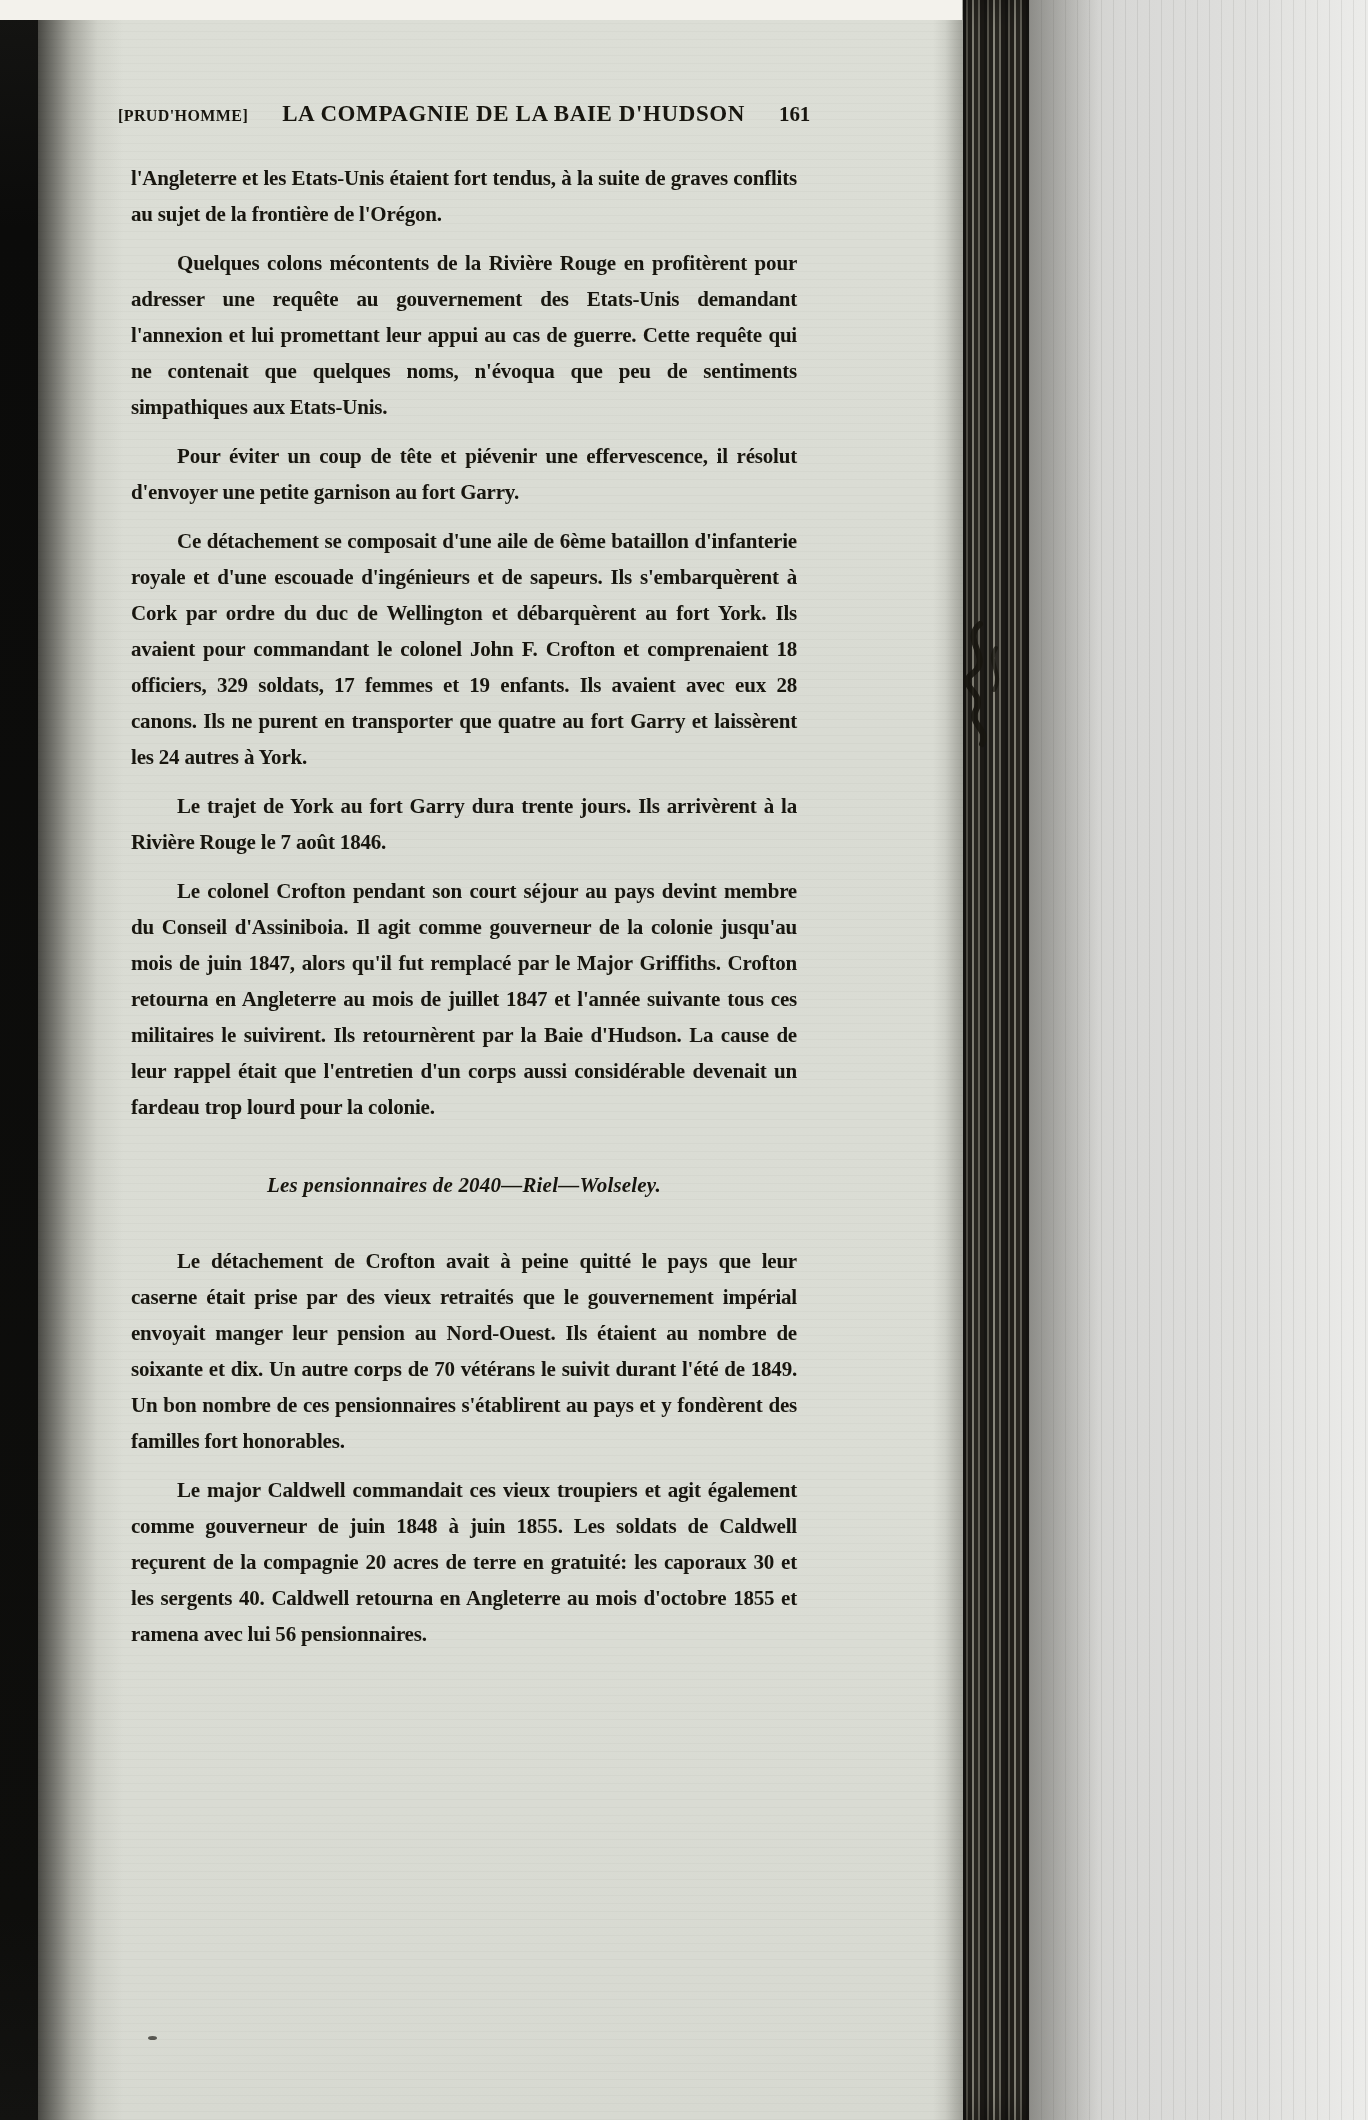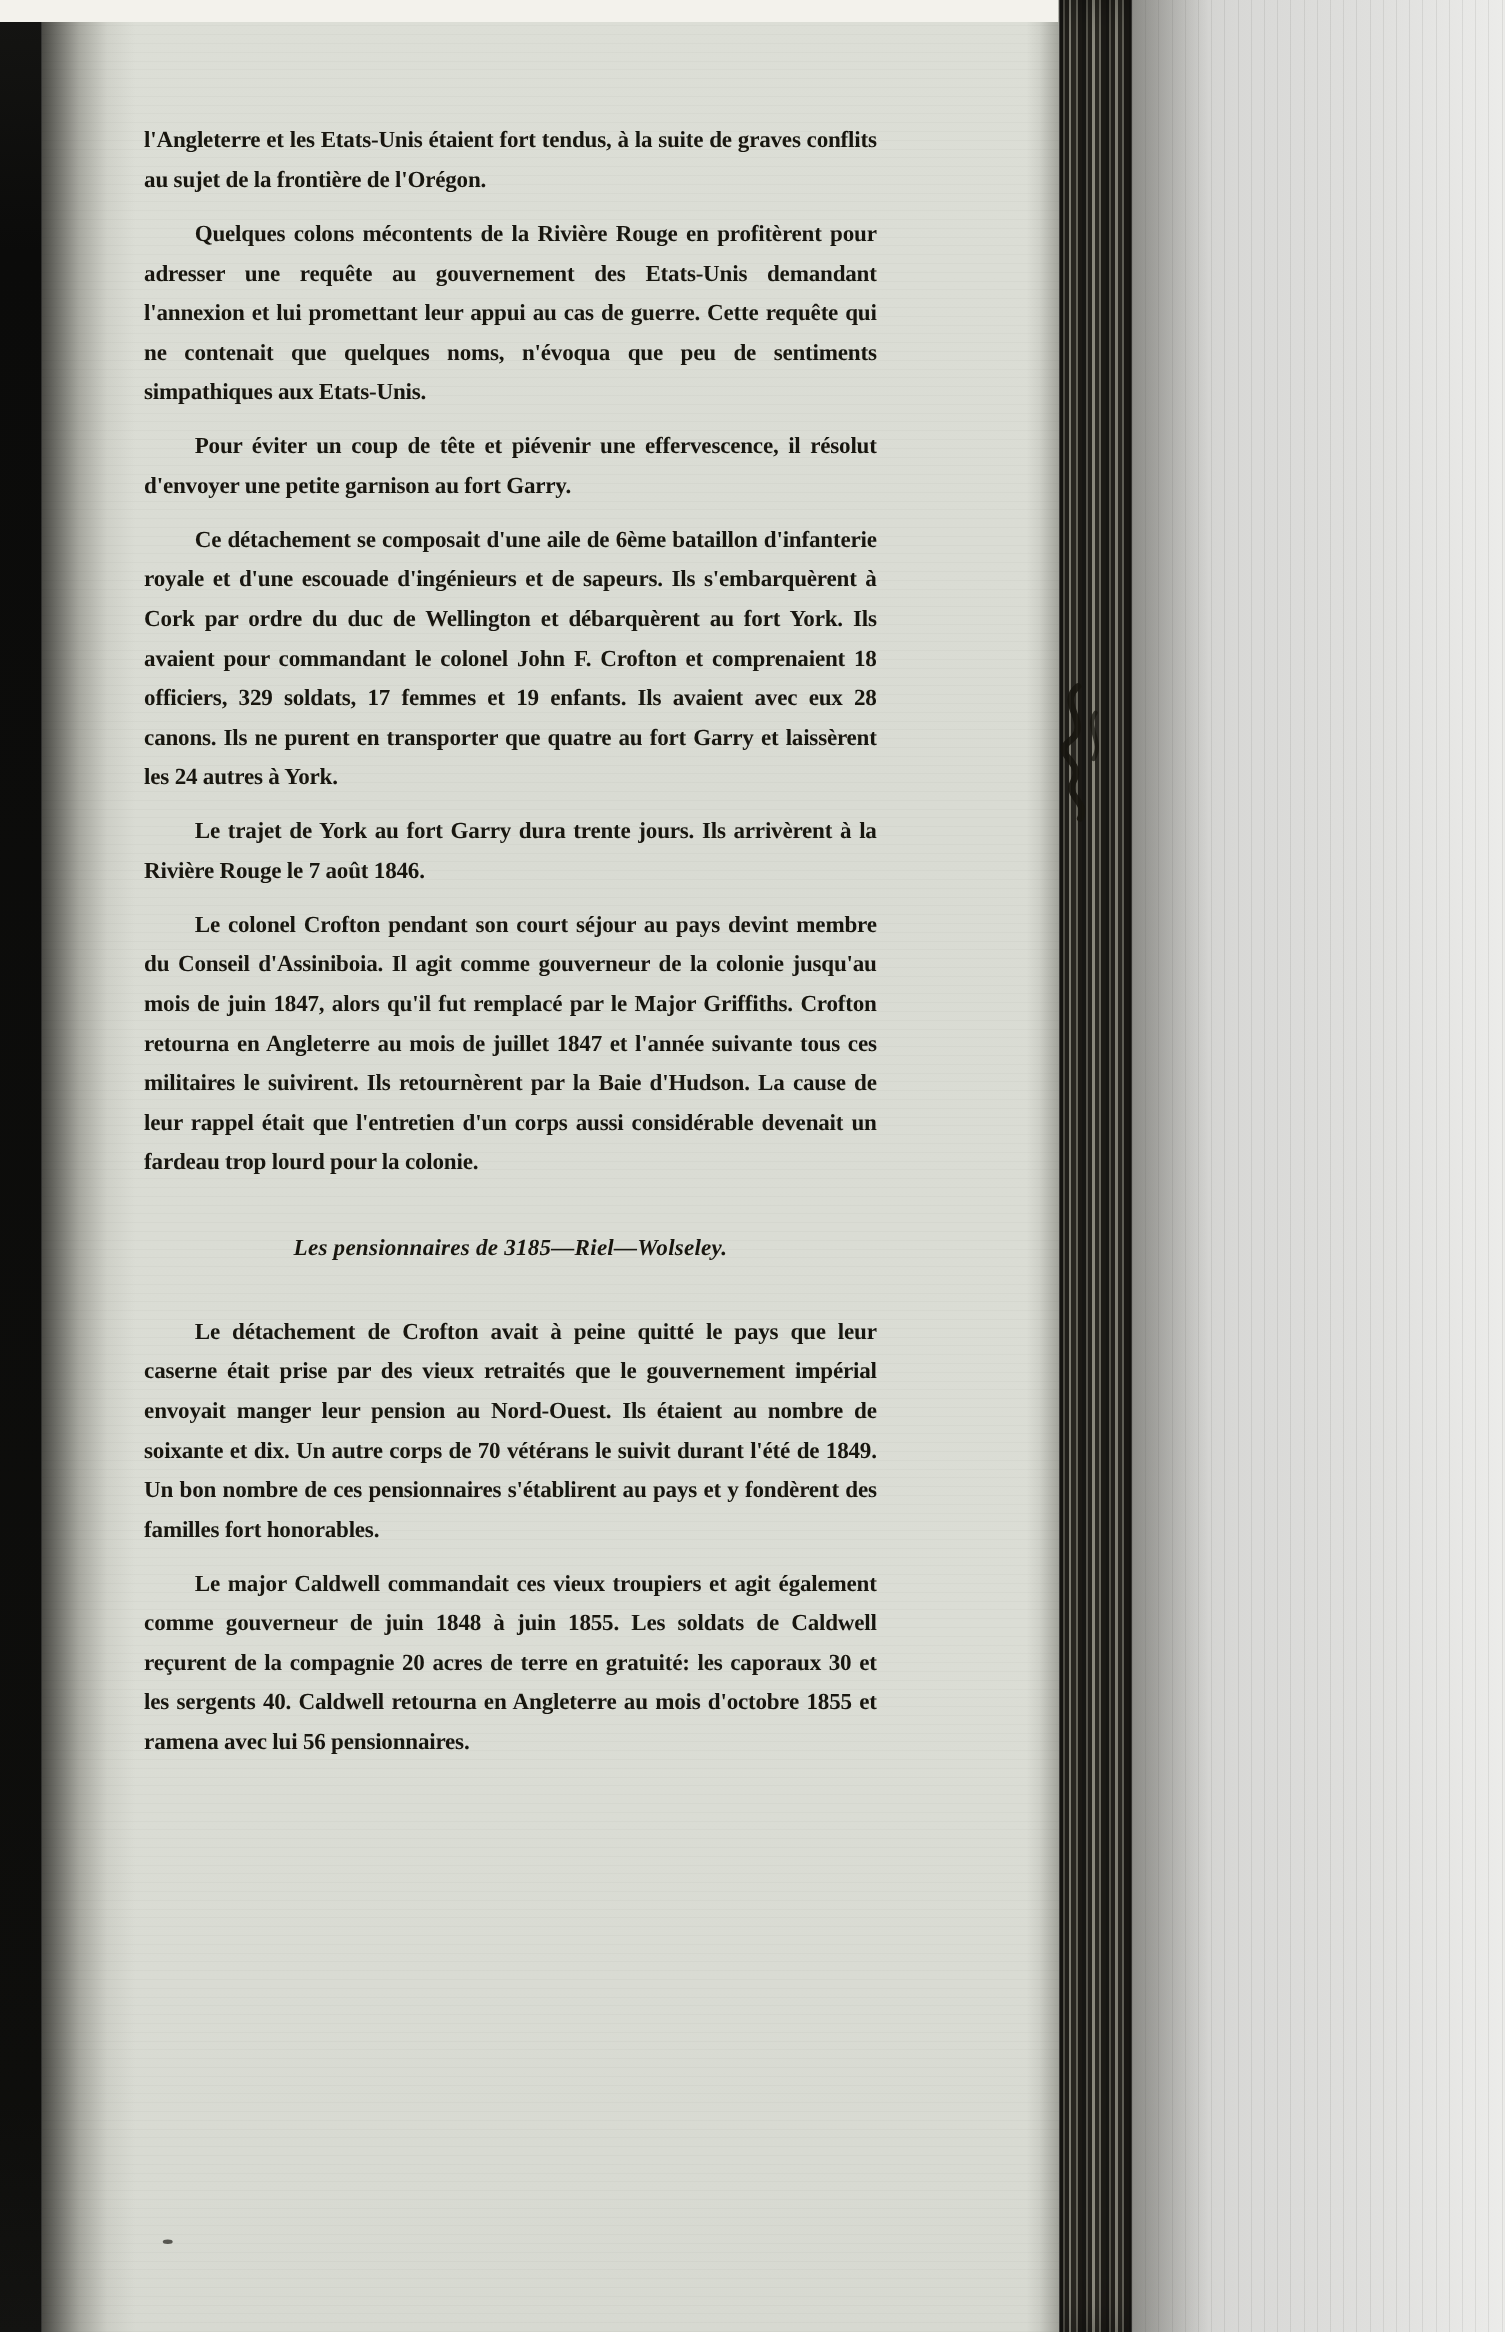--- a/index.html
+++ b/index.html
@@ -109,27 +109,32 @@
     <svg width="66" height="132" viewBox="0 0 66 132" xmlns="http://www.w3.org/2000/svg">
       <path d="M34 6 C14 22, 48 40, 26 56 C10 68, 40 74, 30 92 C22 106, 44 112, 36 126" fill="none" stroke="#17150f" stroke-width="6" stroke-linecap="round"></path>
       <path d="M50 30 C40 44, 58 56, 48 72" fill="none" stroke="#17150f" stroke-width="4" stroke-linecap="round" opacity=".8"></path>
     </svg>
   </div>
 
   <div class="speck"></div>
 
   <div class="text-block">
 
+    <div class="page-header">
+      <span class="attribution">[PRUD'HOMME]</span>
+      <span class="running-title">LA COMPAGNIE DE LA BAIE D'HUDSON</span>
+      <span class="page-number">161</span>
+    </div>
 
     <p class="para">l'Angleterre et les Etats-Unis étaient fort tendus, à la suite de graves conflits au sujet de la frontière de l'Orégon.</p>
     <p class="para indent">Quelques colons mécontents de la Rivière Rouge en profitèrent pour adresser une requête au gouvernement des Etats-Unis demandant l'annexion et lui promettant leur appui au cas de guerre.  Cette requête qui ne contenait que quelques noms, n'évoqua que peu de sentiments simpathiques aux Etats-Unis.</p>
     <p class="para indent">Pour éviter un coup de tête et piévenir une effervescence, il résolut d'envoyer une petite garnison au fort Garry.</p>
     <p class="para indent">Ce détachement se composait d'une aile de 6ème bataillon d'infanterie royale et d'une escouade d'ingénieurs et de sapeurs. Ils s'embarquèrent à Cork par ordre du duc de Wellington et débarquèrent au fort York.  Ils avaient pour commandant le colonel John F. Crofton et comprenaient 18 officiers, 329 soldats, 17 femmes et 19 enfants.  Ils avaient avec eux 28 canons.  Ils ne purent en transporter que quatre au fort Garry et laissèrent les 24 autres à York.</p>
     <p class="para indent">Le trajet de York au fort Garry dura trente jours.  Ils arrivèrent à la Rivière Rouge le 7 août 1846.</p>
     <p class="para indent">Le colonel Crofton pendant son court séjour au pays devint membre du Conseil d'Assiniboia.  Il agit comme gouverneur de la colonie jusqu'au mois de juin 1847, alors qu'il fut remplacé par le Major Griffiths.  Crofton retourna en Angleterre au mois de juillet 1847 et l'année suivante tous ces militaires le suivirent.  Ils retournèrent par la Baie d'Hudson.  La cause de leur rappel était que l'entretien d'un corps aussi considérable devenait un fardeau trop lourd pour la colonie.</p>
 
-    <div class="section-heading">Les pensionnaires de 3185—Riel—Wolseley.</div>
+    <div class="section-heading">Les pensionnaires de 2040—Riel—Wolseley.</div>
 
     <p class="para indent">Le détachement de Crofton avait à peine quitté le pays que leur caserne était prise par des vieux retraités que le gouvernement impérial envoyait manger leur pension au Nord-Ouest.  Ils étaient au nombre de soixante et dix.  Un autre corps de 70 vétérans le suivit durant l'été de 1849.  Un bon nombre de ces pensionnaires s'établirent au pays et y fondèrent des familles fort honorables.</p>
     <p class="para indent">Le major Caldwell commandait ces vieux troupiers et agit également comme gouverneur de juin 1848 à juin 1855.  Les soldats de Caldwell reçurent de la compagnie 20 acres de terre en gratuité: les caporaux 30 et les sergents 40.  Caldwell retourna en Angleterre au mois d'octobre 1855 et ramena avec lui 56 pensionnaires.</p>
 
   </div>
 </div>
 
 </body></html>

